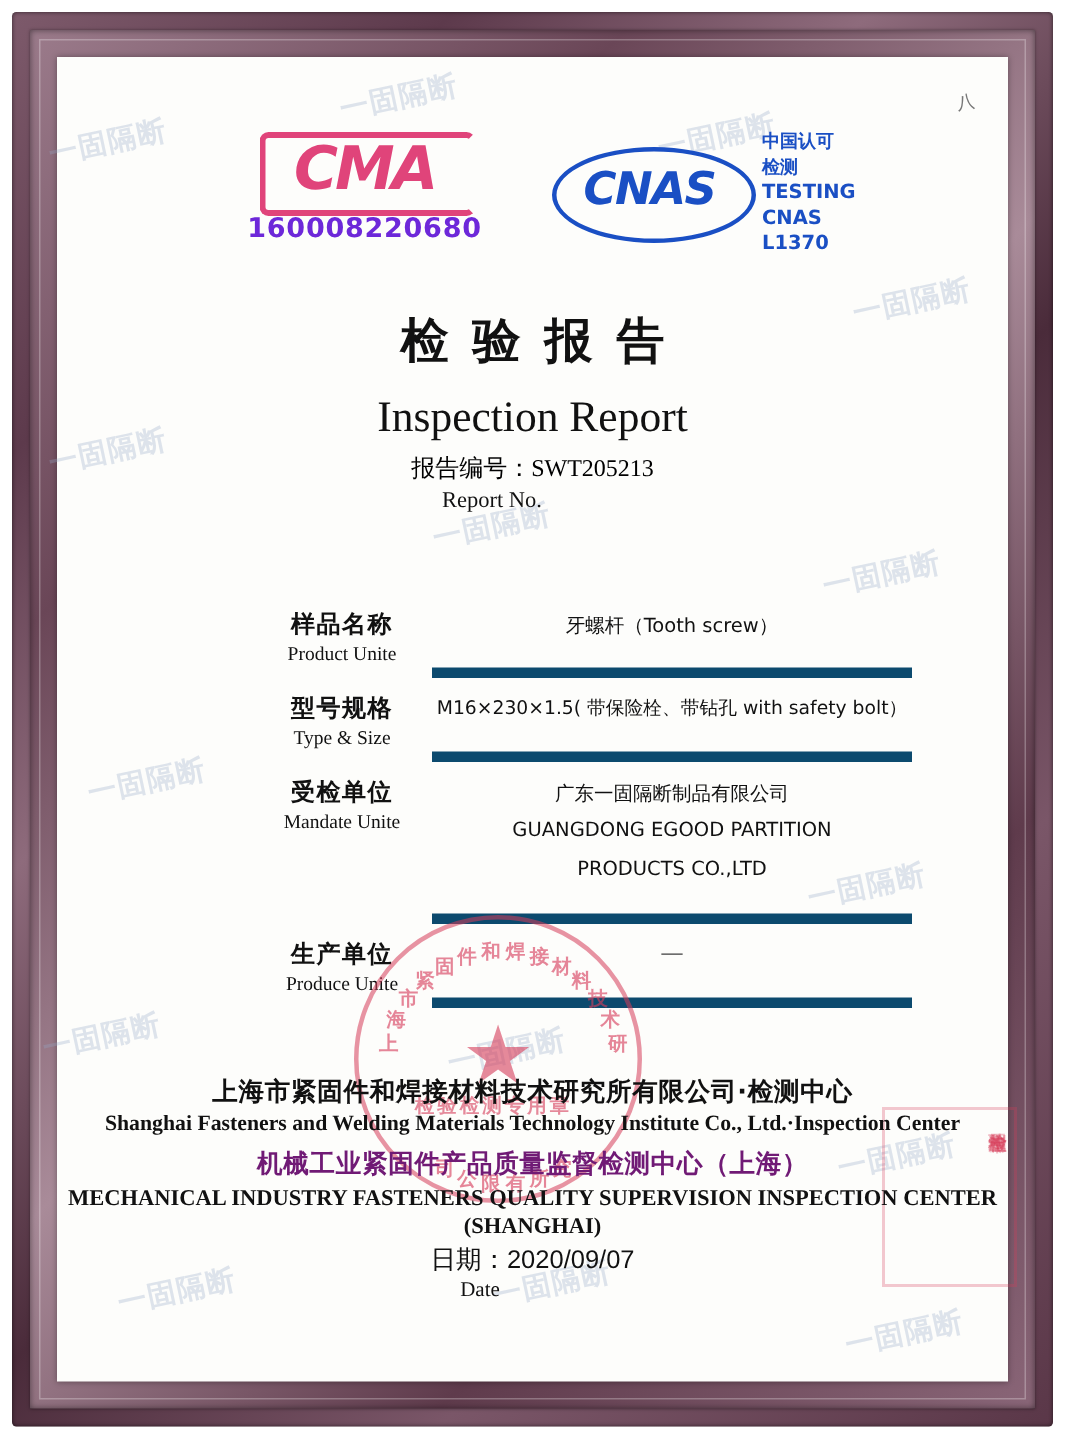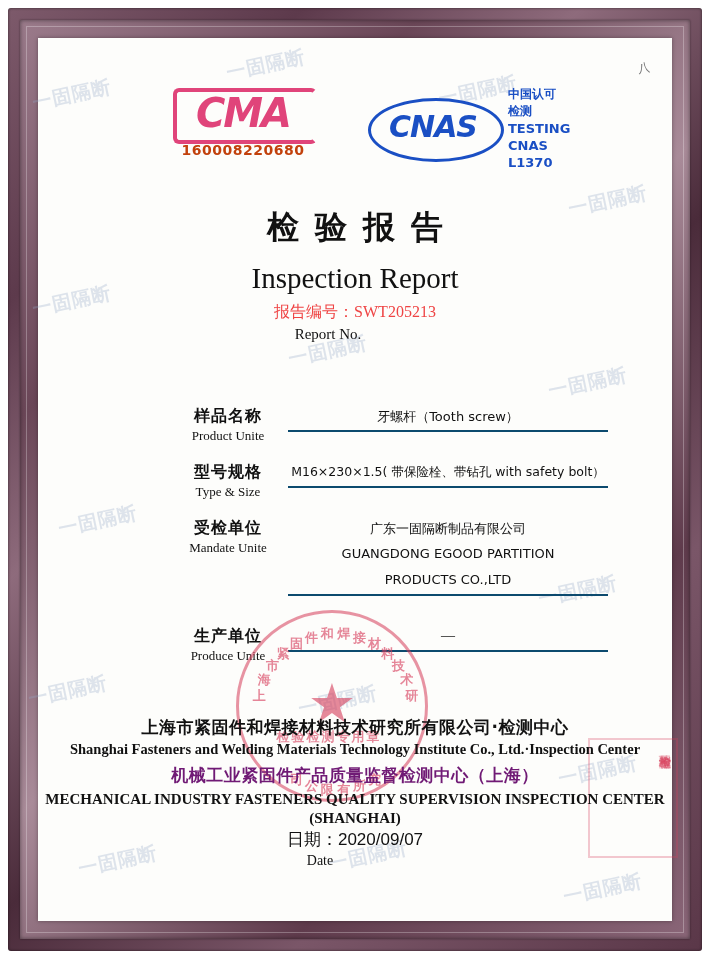--- a/index.html
+++ b/index.html
@@ -115,23 +115,23 @@
     font-family: "DejaVu Sans", sans-serif;
     font-size: 40px;
     font-weight: 700;
     font-style: italic;
     color: #e0447a;
     letter-spacing: -2px;
   }
   .cma-num {
     margin-top: 2px;
     font-family: "DejaVu Sans", sans-serif;
-    font-size: 14px;
-    font-weight: 700;
-    color: #c2410c;
+    font-size: 18px;
+    font-weight: 700;
+    color: #6d28d9;
     letter-spacing: .5px;
   }
 
   .cnas {
     position: absolute;
     left: 320px;
     top: 0;
     width: 230px;
     height: 100px;
   }
@@ -202,21 +202,21 @@
   .report-no {
     position: absolute;
     left: 0;
     right: 0;
     top: 264px;
     text-align: center;
   }
   .report-no .line1 {
     font-family: "DejaVu Sans", sans-serif;
     font-size: 16px;
-    color: #ef4444;
+    color: #000000;
   }
   .report-no .line1 .val {
     font-family: "Liberation Serif", serif;
     font-size: 16px;
   }
   .report-no .line2 {
     margin-top: 3px;
     margin-left: -54px;
     font-family: "Liberation Serif", serif;
     font-size: 15px;
@@ -254,22 +254,22 @@
     margin-top: 1px;
     font-family: "Liberation Serif", serif;
     font-size: 13px;
     color: #111;
   }
   .field-value {
     position: absolute;
     left: 110px;
     top: 2px;
     width: 320px;
-    border-bottom: 2px solid #0c4a6e;
-    padding-bottom: 3px;
+    border-bottom: 7px solid #0c4a6e;
+    padding-bottom: 18px;
     text-align: center;
     font-family: "DejaVu Sans", sans-serif;
     font-size: 13px;
     color: #111;
     min-height: 19px;
   }
   .field-value.small {
     font-size: 12.5px;
   }
   .field-value.second {

